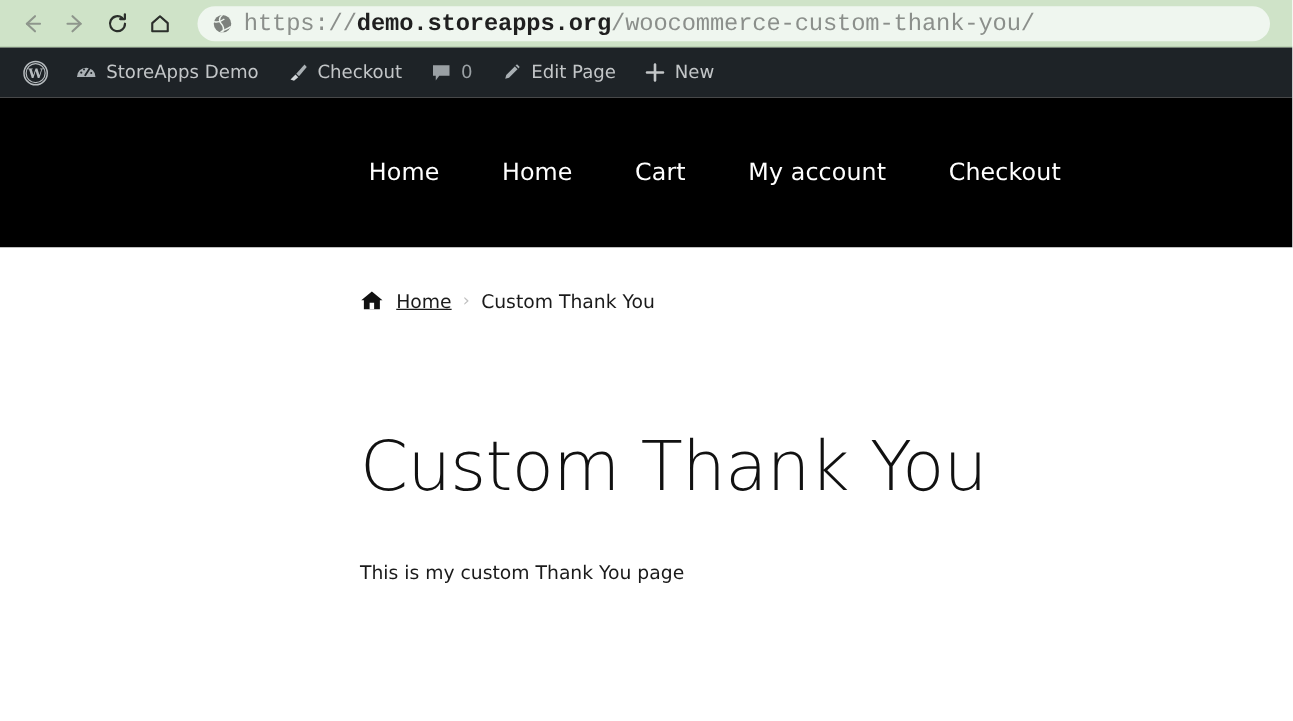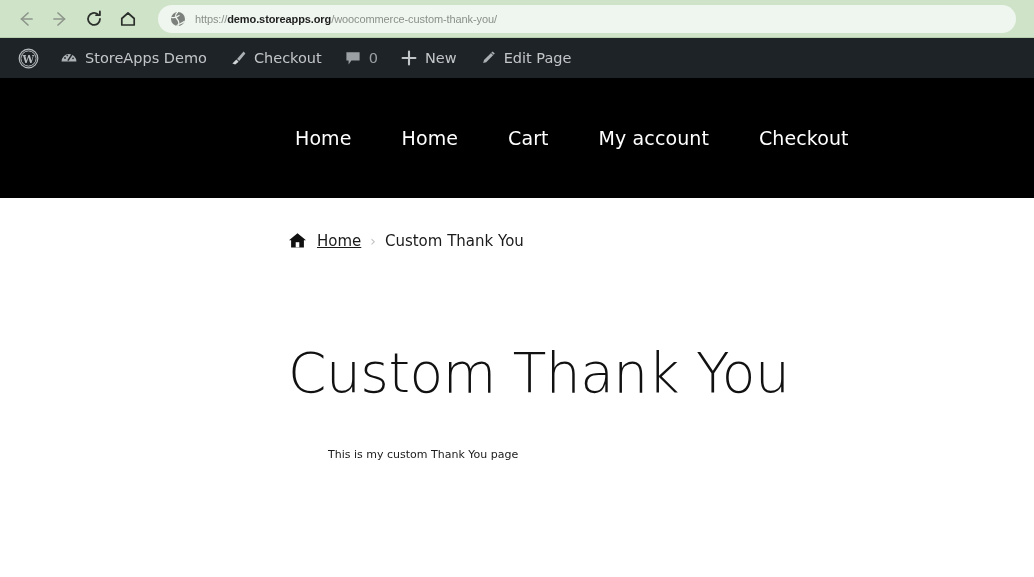--- a/index.html
+++ b/index.html
@@ -36,22 +36,22 @@
     background:#eff6ef;
     border-radius:14px;
     display:flex;
     align-items:center;
     padding:0 12px;
     gap:9px;
     overflow:hidden;
   }
   .globe-wrap{flex:none;display:flex;align-items:center;}
   .url-text{
-    font-family:Liberation Sans, sans-serif;
-    font-size:11px;
+    font-family:Liberation Mono, monospace;
+    font-size:19px;
     color:#8b8f8b;
     white-space:nowrap;
     letter-spacing:-0.1px;
   }
   .url-text .host{color:#1f1f1f;font-weight:700;}
 
   
   .admin-bar{
     height:40px;
     background:#1e2327;
@@ -122,24 +122,23 @@
   .page-title{
     margin-top:95px;
     font-size:55px;
     font-weight:300;
     color:#111111;
     letter-spacing:-0.5px;
     line-height:1.05;
   }
   .page-text{
     margin-top:43px;
-    font-size:11px;
+    font-size:15px;
     color:#1a1a1a;
     line-height:1.6;
-    margin-left:40px;
   }
 </style>
 </head>
 <body>
 
 <div class="browser-toolbar">
 
   <div class="nav-btn">
     <svg width="20" height="20" viewBox="0 0 20 20">
       <path d="M12 4 L5.5 10 L12 16" fill="none" stroke="#8e968c" stroke-width="1.7" stroke-linecap="round" stroke-linejoin="round"></path>
@@ -220,34 +219,34 @@
       <svg width="18" height="18" viewBox="0 0 18 18">
         <path d="M2.4 3.2 H15.6 V11.6 H7.4 L4.6 15.4 L4.6 11.6 H2.4 Z" fill="#9aa0a4"></path>
       </svg>
     </span>
     <span class="ab-count">0</span>
   </div>
 
   <div class="ab-item">
     <span class="ab-ico">
       <svg width="18" height="18" viewBox="0 0 18 18">
-        <path d="M9 2.6 V15.4 M2.6 9 H15.4" stroke="#c3c6c8" stroke-width="2.1" stroke-linecap="round"></path>
-      </svg>
-    </span>
-    <span>New</span>
-  </div>
-
-  <div class="ab-item">
-    <span class="ab-ico">
-      <svg width="18" height="18" viewBox="0 0 18 18">
         <path d="M13.6 2.4 L15.8 4.6 L7.2 13.2 L4.2 14 L5 11 Z" fill="#aab0b4"></path>
         <path d="M12.2 3.8 L14.4 6" stroke="#1e2327" stroke-width="0.9"></path>
       </svg>
     </span>
     <span>Edit Page</span>
+  </div>
+
+  <div class="ab-item">
+    <span class="ab-ico">
+      <svg width="18" height="18" viewBox="0 0 18 18">
+        <path d="M9 2.6 V15.4 M2.6 9 H15.4" stroke="#c3c6c8" stroke-width="2.1" stroke-linecap="round"></path>
+      </svg>
+    </span>
+    <span>New</span>
   </div>
 </div>
 
 <div class="site-header">
   <nav class="site-nav">
     <a href="#">Home</a>
     <a href="#">Home</a>
     <a href="#">Cart</a>
     <a href="#">My account</a>
     <a href="#">Checkout</a>

